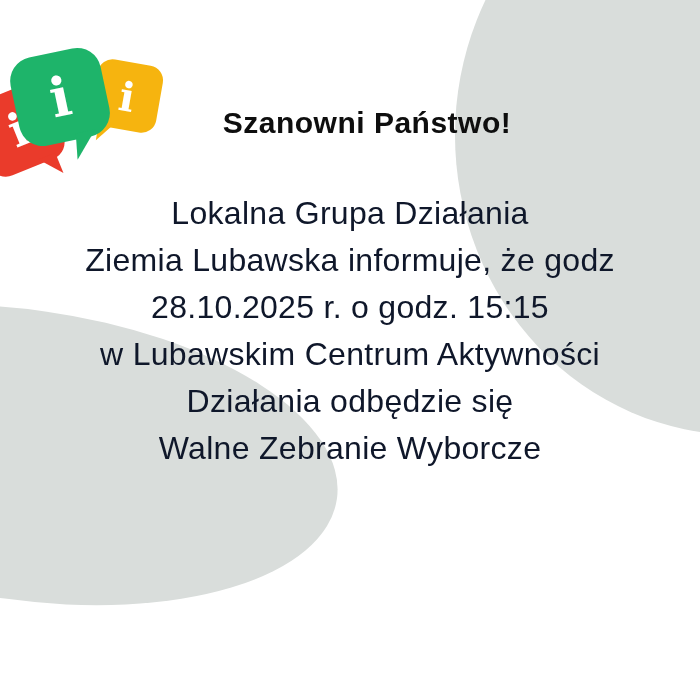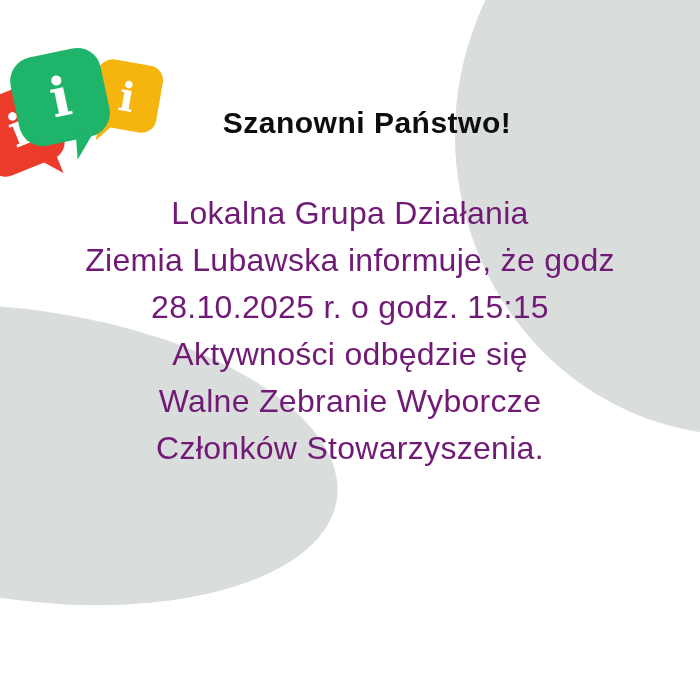--- a/index.html
+++ b/index.html
@@ -20,21 +20,21 @@
   .bubble-yellow{left:94px;top:62px;width:66px;height:68px;border-radius:15px;
                  background:#f6b40f;transform:rotate(10deg);z-index:1;font-size:40px;}
   .bubble-yellow .tail{bottom:-15px;left:10px;border-top:20px solid #f6b40f;border-right:16px solid transparent;}
   .bubble-green{left:14px;top:52px;width:92px;height:90px;border-radius:24px;
                 background:#1eb46a;transform:rotate(-12deg);z-index:2;font-size:54px;}
   .bubble-green .tail{bottom:-20px;left:52px;border-top:26px solid #1eb46a;border-right:20px solid transparent;
                       transform:skewX(-8deg);}
   
   .title{position:absolute;left:17px;top:106px;width:100%;text-align:center;
          font-size:30px;font-weight:700;color:#0e0e0e;letter-spacing:.5px;}
-  .body-text{position:absolute;left:0;top:190px;width:100%;text-align:center;color:#701a75;}
+  .body-text{position:absolute;left:0;top:190px;width:100%;text-align:center;color:#0f172a;}
   .line{font-size:32px;line-height:47px;font-weight:400;letter-spacing:.3px;}
   .line.bold{font-weight:400;}
   
   .footer{position:absolute;left:0;top:600px;width:100%;height:100px;}
 </style>
 </head>
 <body>
 
 <div class="canvas">
 
@@ -55,23 +55,23 @@
       <span class="tail"></span>
     </div>
   </div>
 
   <div class="title">Szanowni Państwo!</div>
 
   <div class="body-text">
     <div class="line">Lokalna Grupa Działania</div>
     <div class="line">Ziemia Lubawska informuje, że godz</div>
     <div class="line bold">28.10.2025 r. o godz. 15:15</div>
-    <div class="line">Aktywności odbędzie się</div>
+    <div class="line">w Lubawskim Centrum Aktywności</div>
+    <div class="line">Działania odbędzie się</div>
     <div class="line bold">Walne Zebranie Wyborcze</div>
-    <div class="line bold">Członków Stowarzyszenia.</div>
   </div>
 
   <div class="footer">
 
     
     
 
     
     
 

